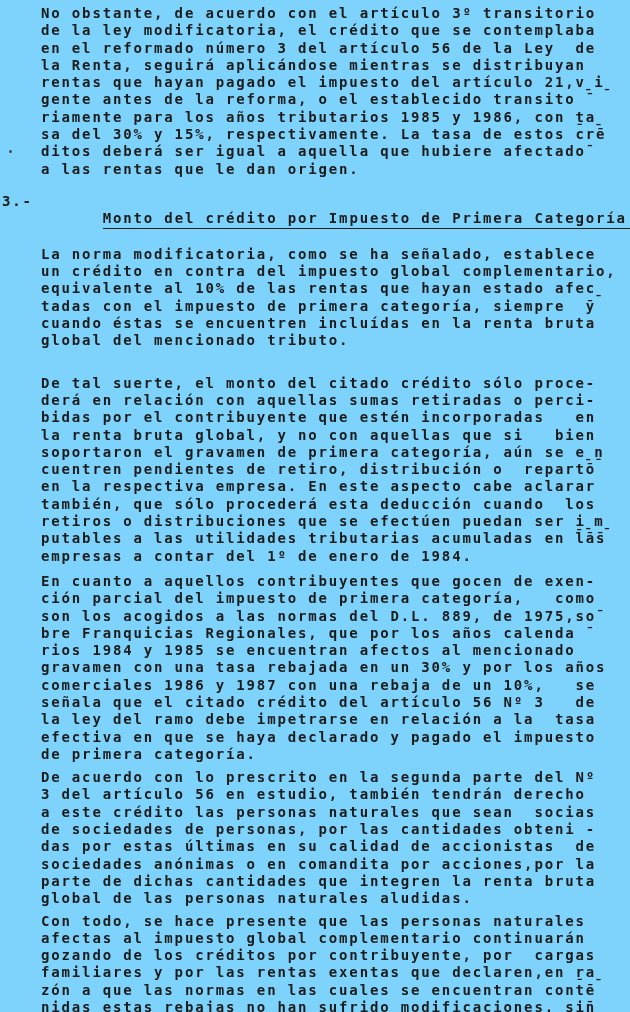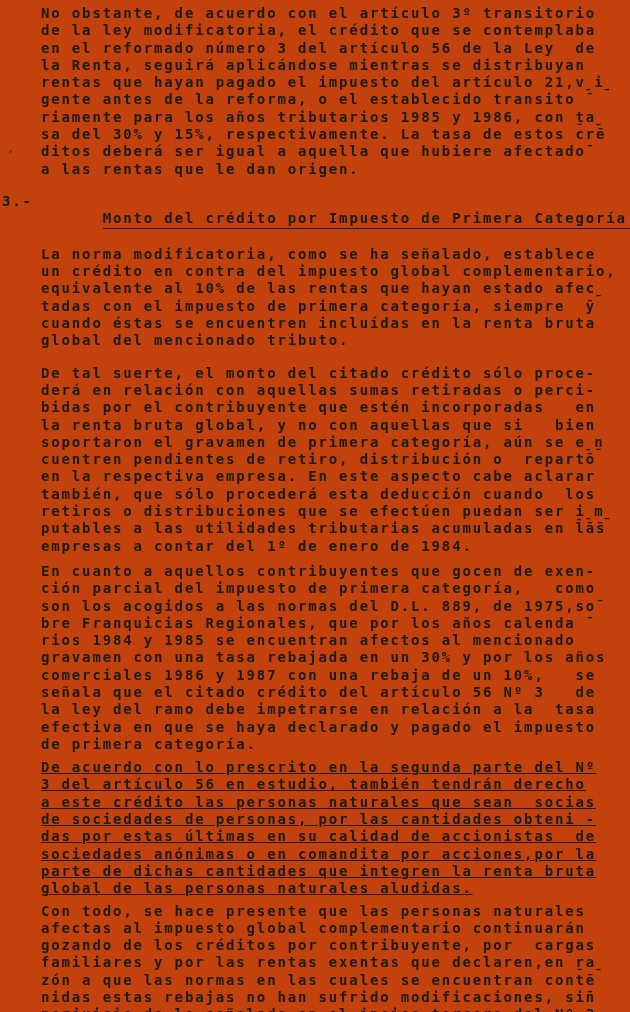--- a/index.html
+++ b/index.html
@@ -5,42 +5,42 @@
   html, body {
     margin: 0;
     padding: 0;
     background: #fcfcfa;
   }
   .page {
     position: relative;
     box-sizing: border-box;
     width: 630px;
     height: 1012px;
-    background: #c2410c;
+    background: #7dd3fc;
     overflow: hidden;
     color: #1c1c1c;
     font-family: "DejaVu Sans Mono", "Liberation Mono", monospace;
     font-weight: bold;
     font-size: 14px;
     line-height: 17.3px;
     letter-spacing: 1.85px;
   }
   .doc {
     box-sizing: border-box;
     width: 630px;
     padding: 5px 4px 0 41px;
   }
   .para {
     white-space: pre;
     margin: 0 0 6px 0;
   }
   .intro { margin-bottom: 15px; }
-  .after-heading { margin-bottom: 15px; }
+  .after-heading { margin-bottom: 25px; }
   .p-mid { margin-bottom: 6px; margin-top: 8px; }
-  .p-late { margin-bottom: 5px; text-decoration: underline; }
+  .p-late { margin-bottom: 5px; }
   .p-last { margin-bottom: 0; }
   .section-head {
     position: relative;
     white-space: pre;
   }
   .sec-num {
     position: absolute;
     left: -39px;
     top: 0;
   }

